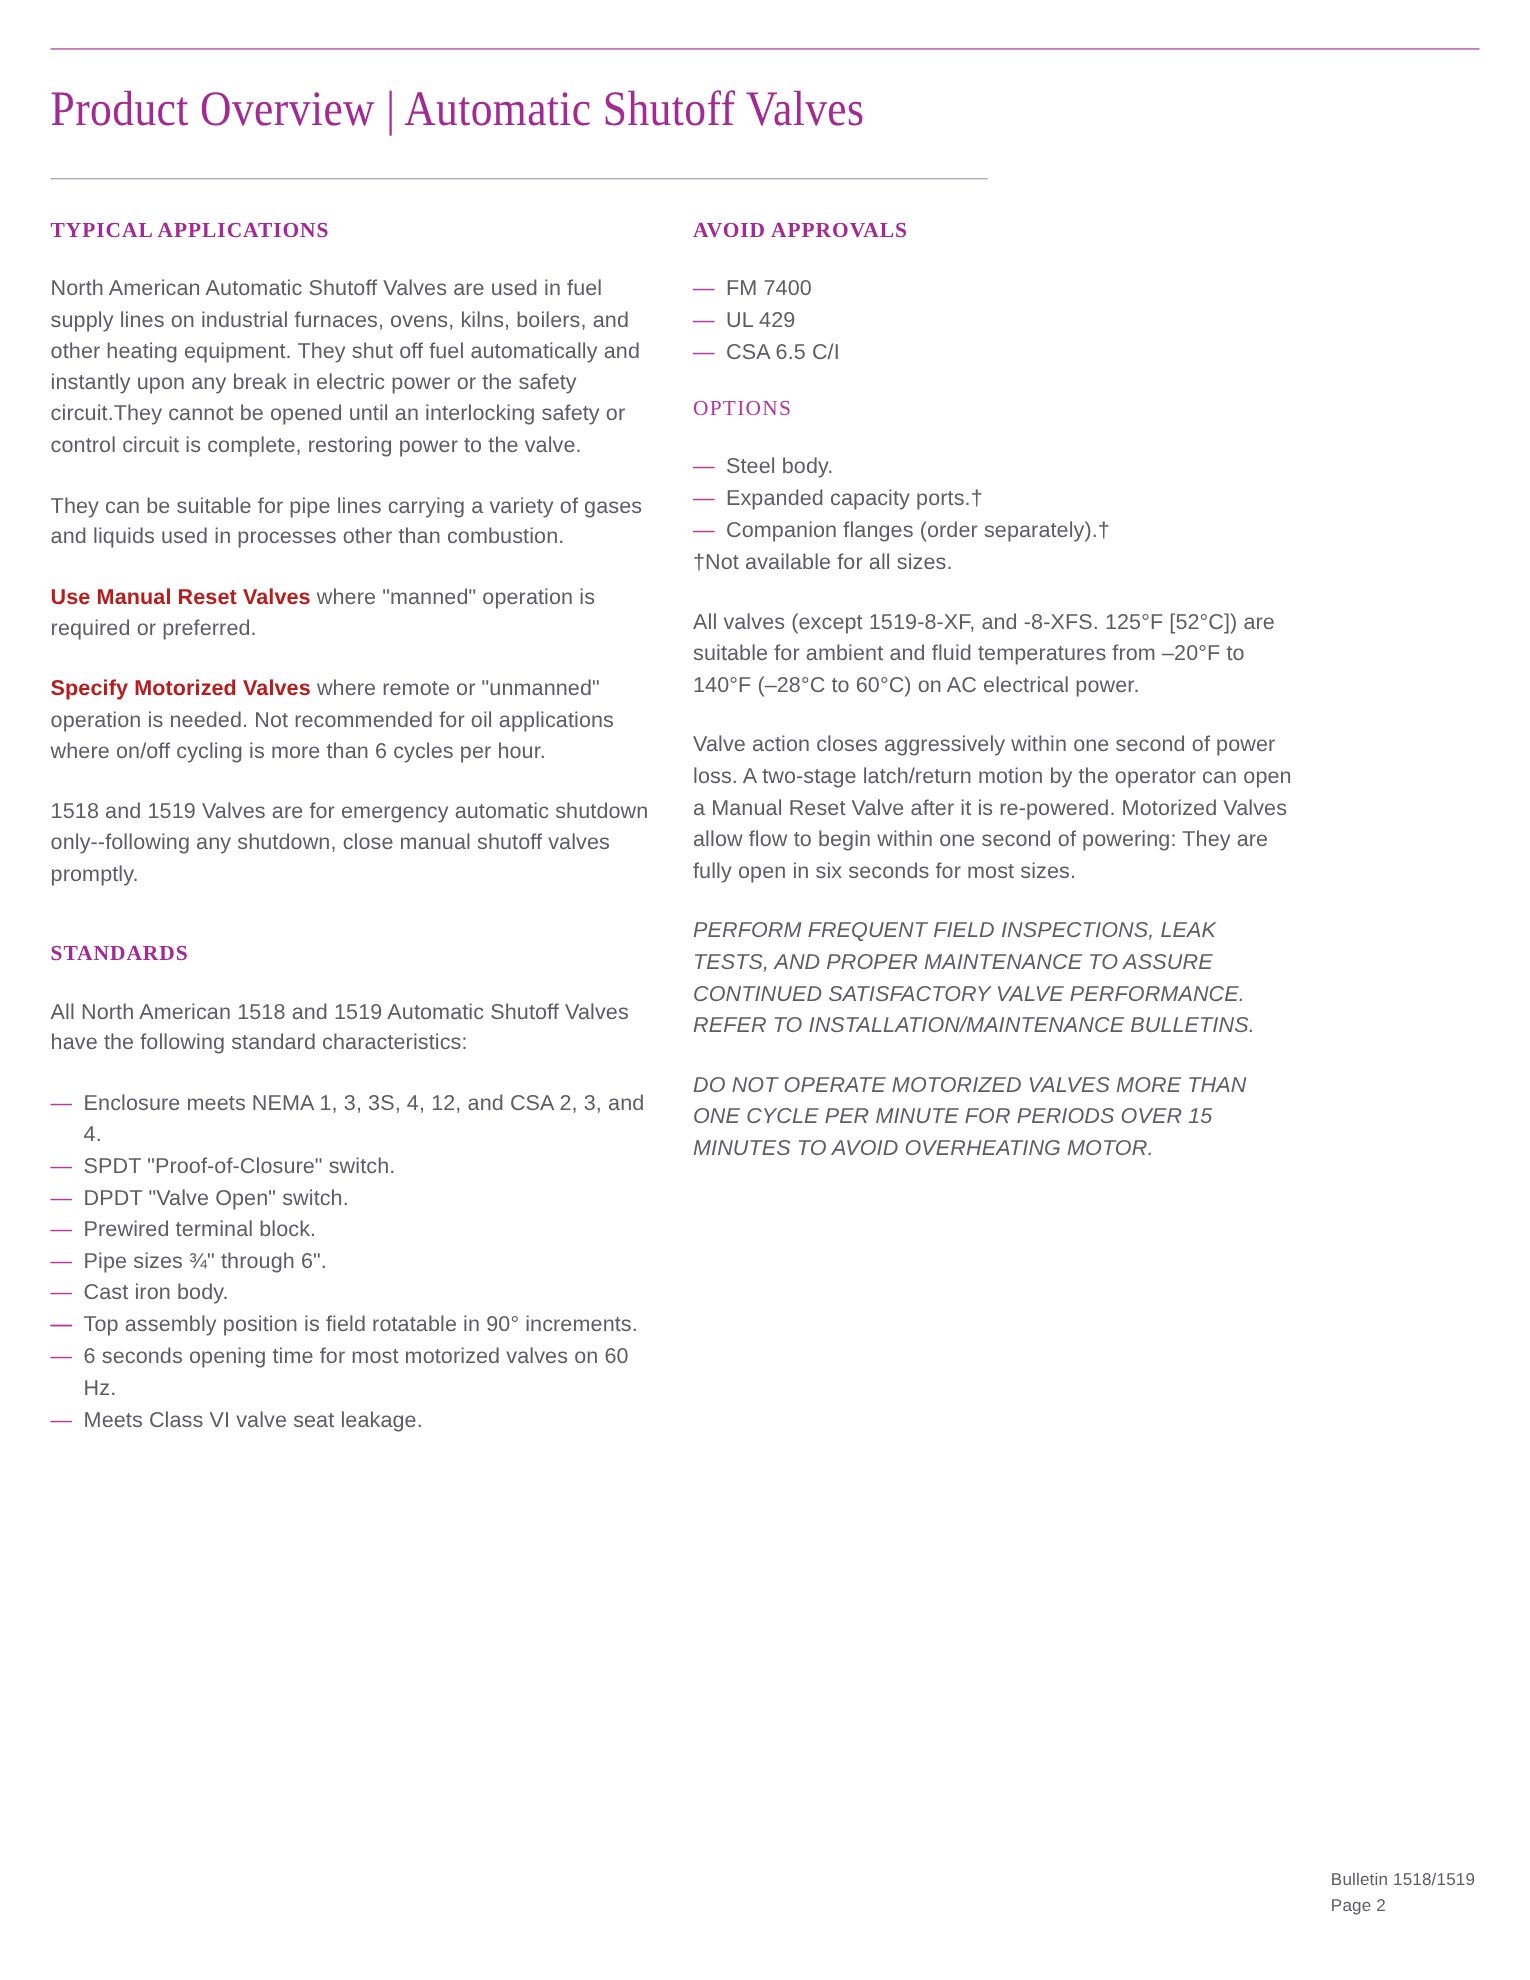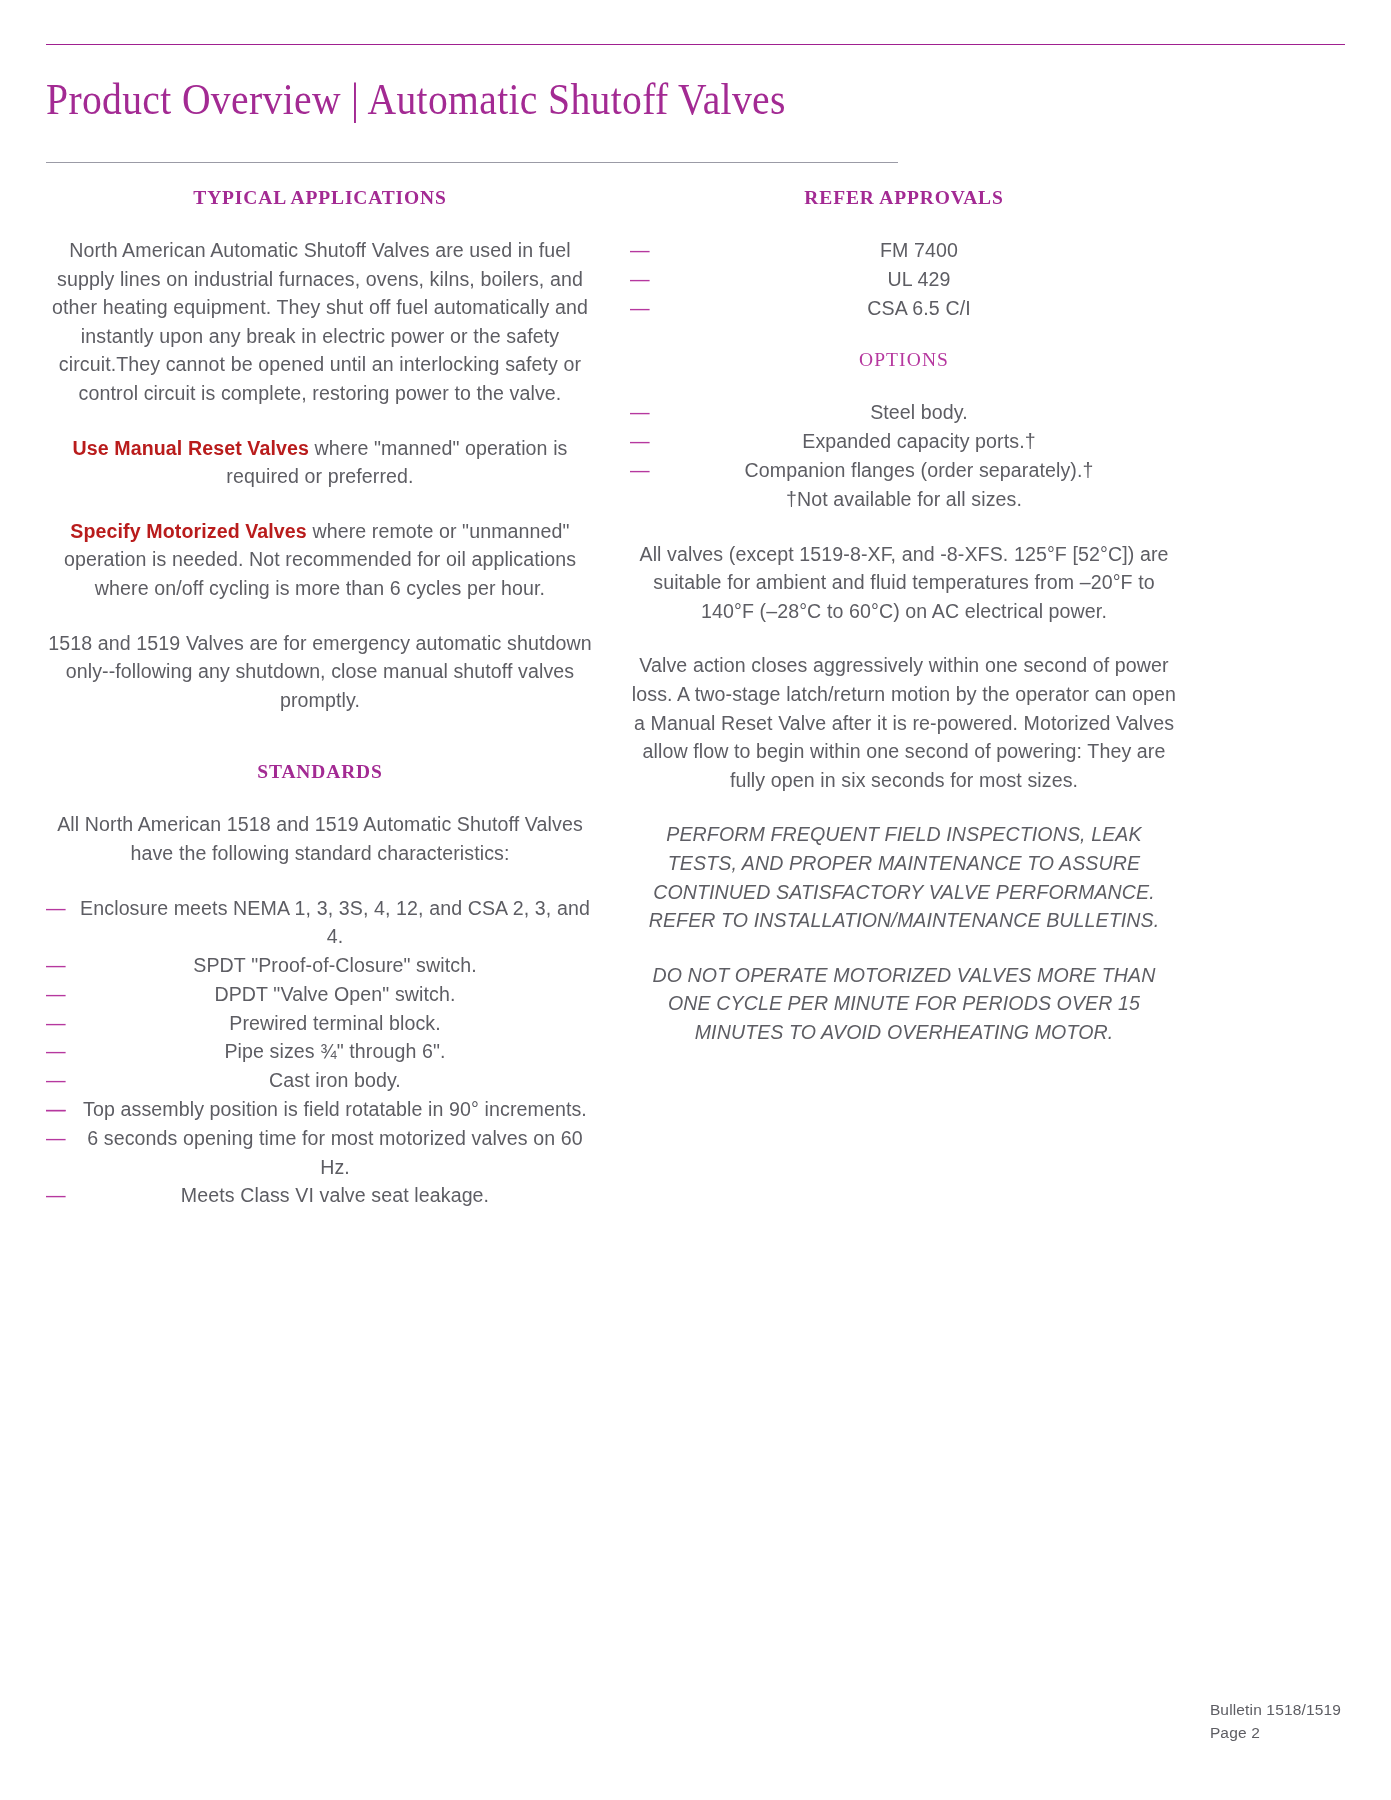--- a/index.html
+++ b/index.html
@@ -57,22 +57,21 @@
 
   
   .columns {
     position: absolute;
     left: 0;
     top: 186px;
     width: 1391px;
   }
   .col {
     position: absolute;
-    top: 0;
-    text-align: center;
+    top: 12px;
   }
   .col-left  { left: 46px;  width: 548px; }
   .col-right { left: 630px; width: 548px; }
 
   
   h2.section-heading {
     font-family: "Liberation Serif", serif;
     font-size: 19.5px;
     line-height: 24px;
     letter-spacing: 0.85px;
@@ -164,20 +163,21 @@
   <div class="title-rule"></div>
 
   <div class="columns">
 
     <div class="col col-left">
 
       <h2 class="section-heading">TYPICAL APPLICATIONS</h2>
 
       <p class="body">North American Automatic Shutoff Valves are used in fuel supply lines on industrial furnaces, ovens, kilns, boilers, and other heating equipment. They shut off fuel automatically and instantly upon any break in electric power or the safety circuit.They cannot be opened until an interlocking safety or control circuit is complete, restoring power to the valve.</p>
 
+      <p class="body">They can be suitable for pipe lines carrying a variety of gases and liquids used in processes other than combustion.</p>
 
       <p class="body"><span class="lead">Use Manual Reset Valves</span><span> where "manned" operation is required or preferred.</span></p>
 
       <p class="body"><span class="lead">Specify Motorized Valves</span><span> where remote or "unmanned" operation is needed. Not recommended for oil applications where on/off cycling is more than 6 cycles per hour.</span></p>
 
       <p class="body">1518 and 1519 Valves are for emergency automatic shutdown only--following any shutdown, close manual shutoff valves promptly.</p>
 
       <h2 class="section-heading spaced-top">STANDARDS</h2>
 
       <p class="body">All North American 1518 and 1519 Automatic Shutoff Valves have the following standard characteristics:</p>
@@ -192,21 +192,21 @@
         <li><span class="dash">—</span></li>
         <li><span class="dash">—</span><span>Top assembly position is field rotatable in 90° increments.</span></li>
         <li><span class="dash">—</span><span>6 seconds opening time for most motorized valves on 60 Hz.</span></li>
         <li><span class="dash">—</span><span>Meets Class VI valve seat leakage.</span></li>
       </ul>
 
     </div>
 
     <div class="col col-right">
 
-      <h2 class="section-heading">REFER APPROVALS</h2>
+      <h2 class="section-heading">AVOID APPROVALS</h2>
 
       <ul class="dash-list">
         <li><span class="dash">—</span><span>FM 7400</span></li>
         <li><span class="dash">—</span><span>UL 429</span></li>
         <li><span class="dash">—</span><span>CSA 6.5 C/I</span></li>
       </ul>
 
       <h2 class="section-heading light">OPTIONS</h2>
 
       <ul class="dash-list" style="margin-bottom:0">

